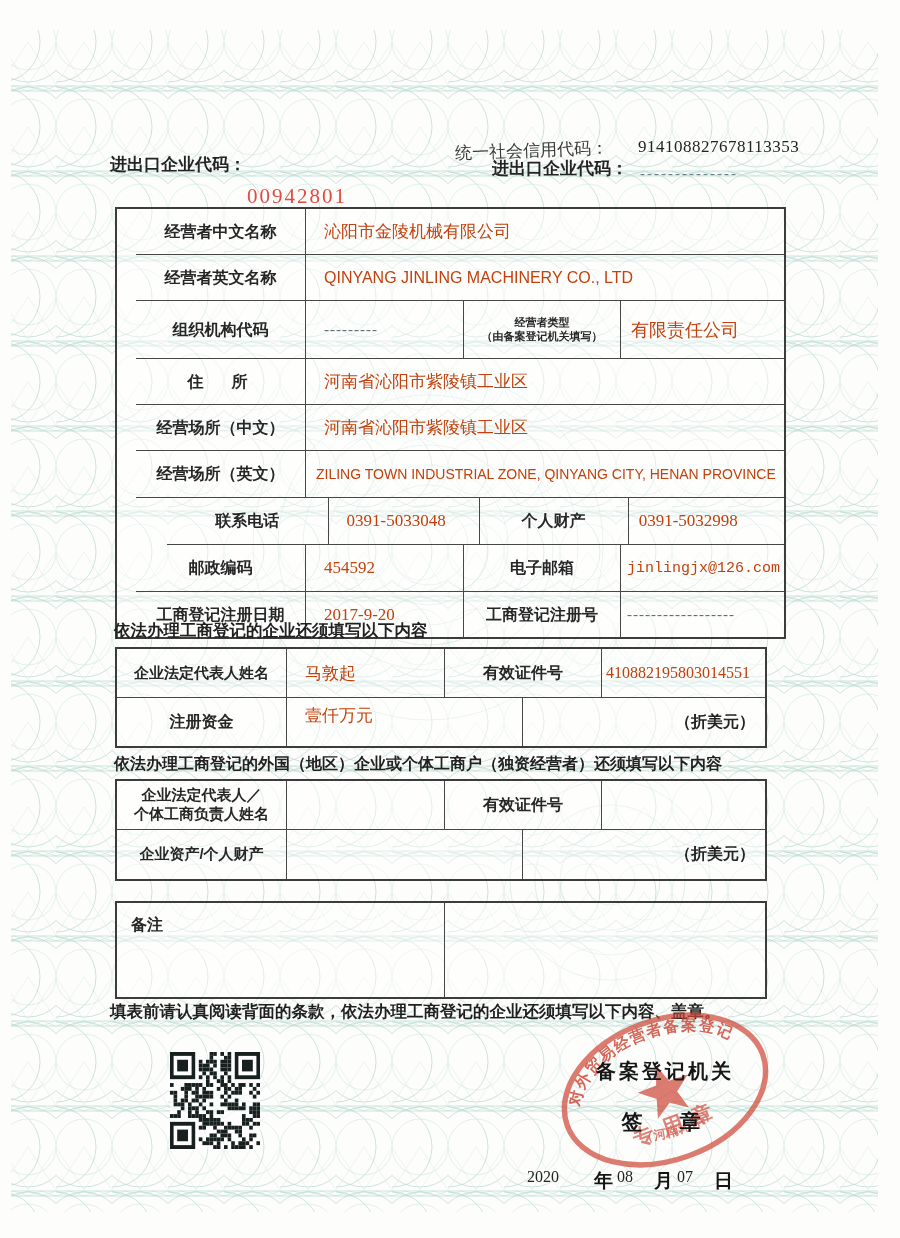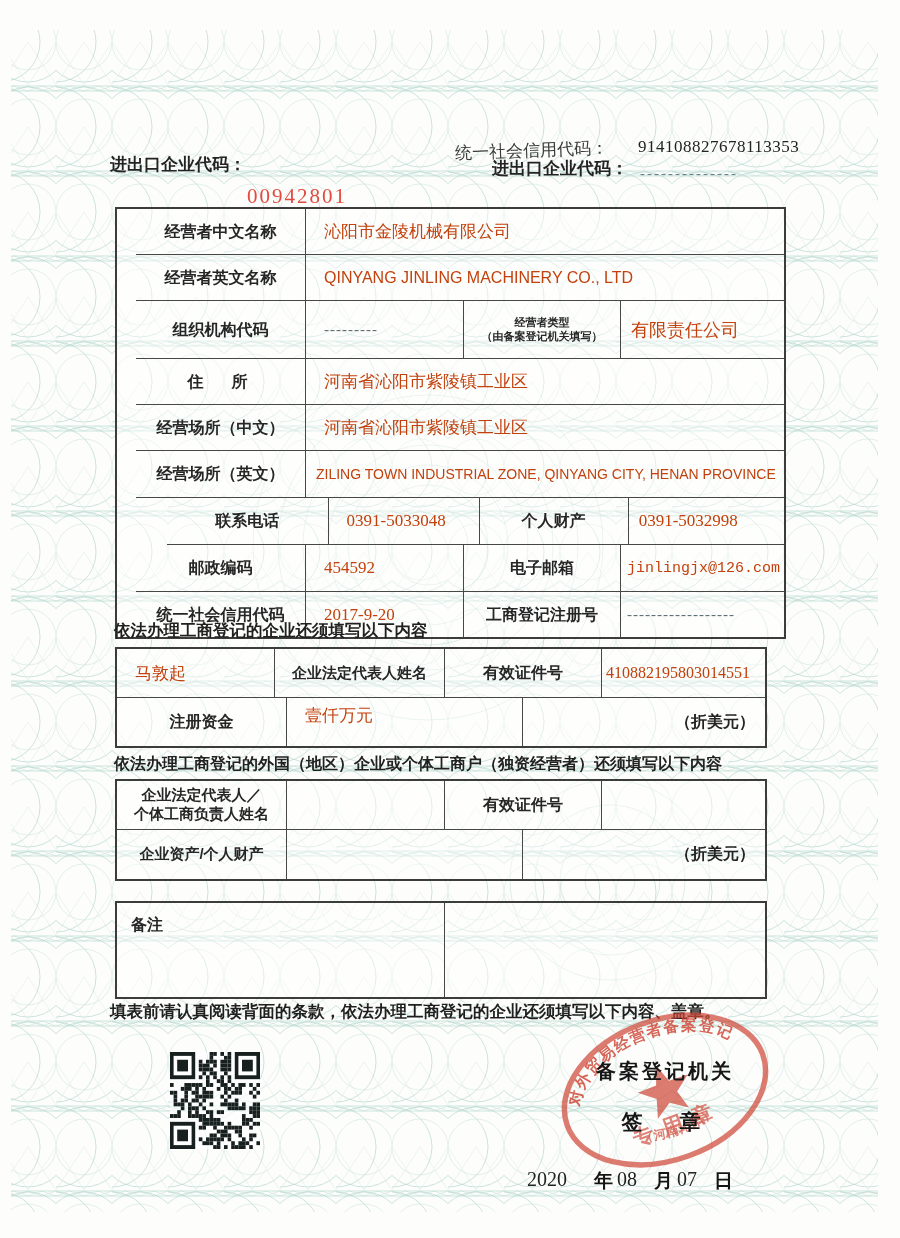--- a/index.html
+++ b/index.html
@@ -45,21 +45,21 @@
   .authority{position:absolute;left:555px;top:1058px;width:220px;text-align:center;
              font-size:20px;font-weight:700;letter-spacing:3px;color:#161616;z-index:4;}
   .signlabel{position:absolute;left:555px;top:1108px;width:220px;text-align:center;
              font-size:21px;font-weight:700;letter-spacing:8px;color:#161616;z-index:4;}
   .seal-svg{position:absolute;left:545px;top:1002px;z-index:3;opacity:.9;}
   .qr-svg{position:absolute;left:170px;top:1052px;z-index:2;}
 
   
   .dateline{position:absolute;top:1168px;left:0;z-index:4;}
   .dl{position:absolute;white-space:nowrap;}
-  .dl-num{font-family:"Liberation Serif", serif;font-size:20px;color:#222;}
+  .dl-num{font-family:"Liberation Serif", serif;font-size:16px;color:#222;}
   .dl-unit{font-size:19px;font-weight:700;color:#141414;}
 </style>
 </head>
 <body>
 
 <div id="page">
 
   <svg class="bg-svg" width="900" height="1238">
     <defs>
       <pattern id="guill" width="56" height="85" patternUnits="userSpaceOnUse">
@@ -130,32 +130,32 @@
       <div class="cell lbl w3">个人财产</div>
       <div class="cell val w4" style="padding-left:10px;">0391-5032998</div>
     </div>
     <div class="trow" style="height:46px;">
       <div class="cell lbl w1">邮政编码</div>
       <div class="cell val w2">454592</div>
       <div class="cell lbl w3">电子邮箱</div>
       <div class="cell val val-mono w4" style="padding-left:6px;">jinlingjx@126.com</div>
     </div>
     <div class="trow" style="height:45px;">
-      <div class="cell lbl w1">统一社会信用代码</div>
+      <div class="cell lbl w1">工商登记注册日期</div>
       <div class="cell val w2">2017-9-20</div>
       <div class="cell lbl w3">工商登记注册号</div>
       <div class="cell val val-dash w4" style="padding-left:6px;">------------------</div>
     </div>
   </div>
 
   <div class="sec-head layer" style="top:620px;">依法办理工商登记的企业还须填写以下内容</div>
   <div class="tbl layer" style="top:647px;">
     <div class="trow" style="height:48px;">
+      <div class="cell lbl w1" style="font-size:15px;">企业法定代表人姓名</div>
       <div class="cell val w2">马敦起</div>
-      <div class="cell lbl w1" style="font-size:15px;">企业法定代表人姓名</div>
       <div class="cell lbl w3">有效证件号</div>
       <div class="cell val w4" style="padding-left:4px;font-size:16px;">410882195803014551</div>
     </div>
     <div class="trow" style="height:48px;">
       <div class="cell lbl w1">注册资金</div>
       <div class="cell val wmid" style="align-items:flex-start;padding-top:6px;">壹仟万元</div>
       <div class="cell usd wend">（折美元）</div>
     </div>
   </div>
 

